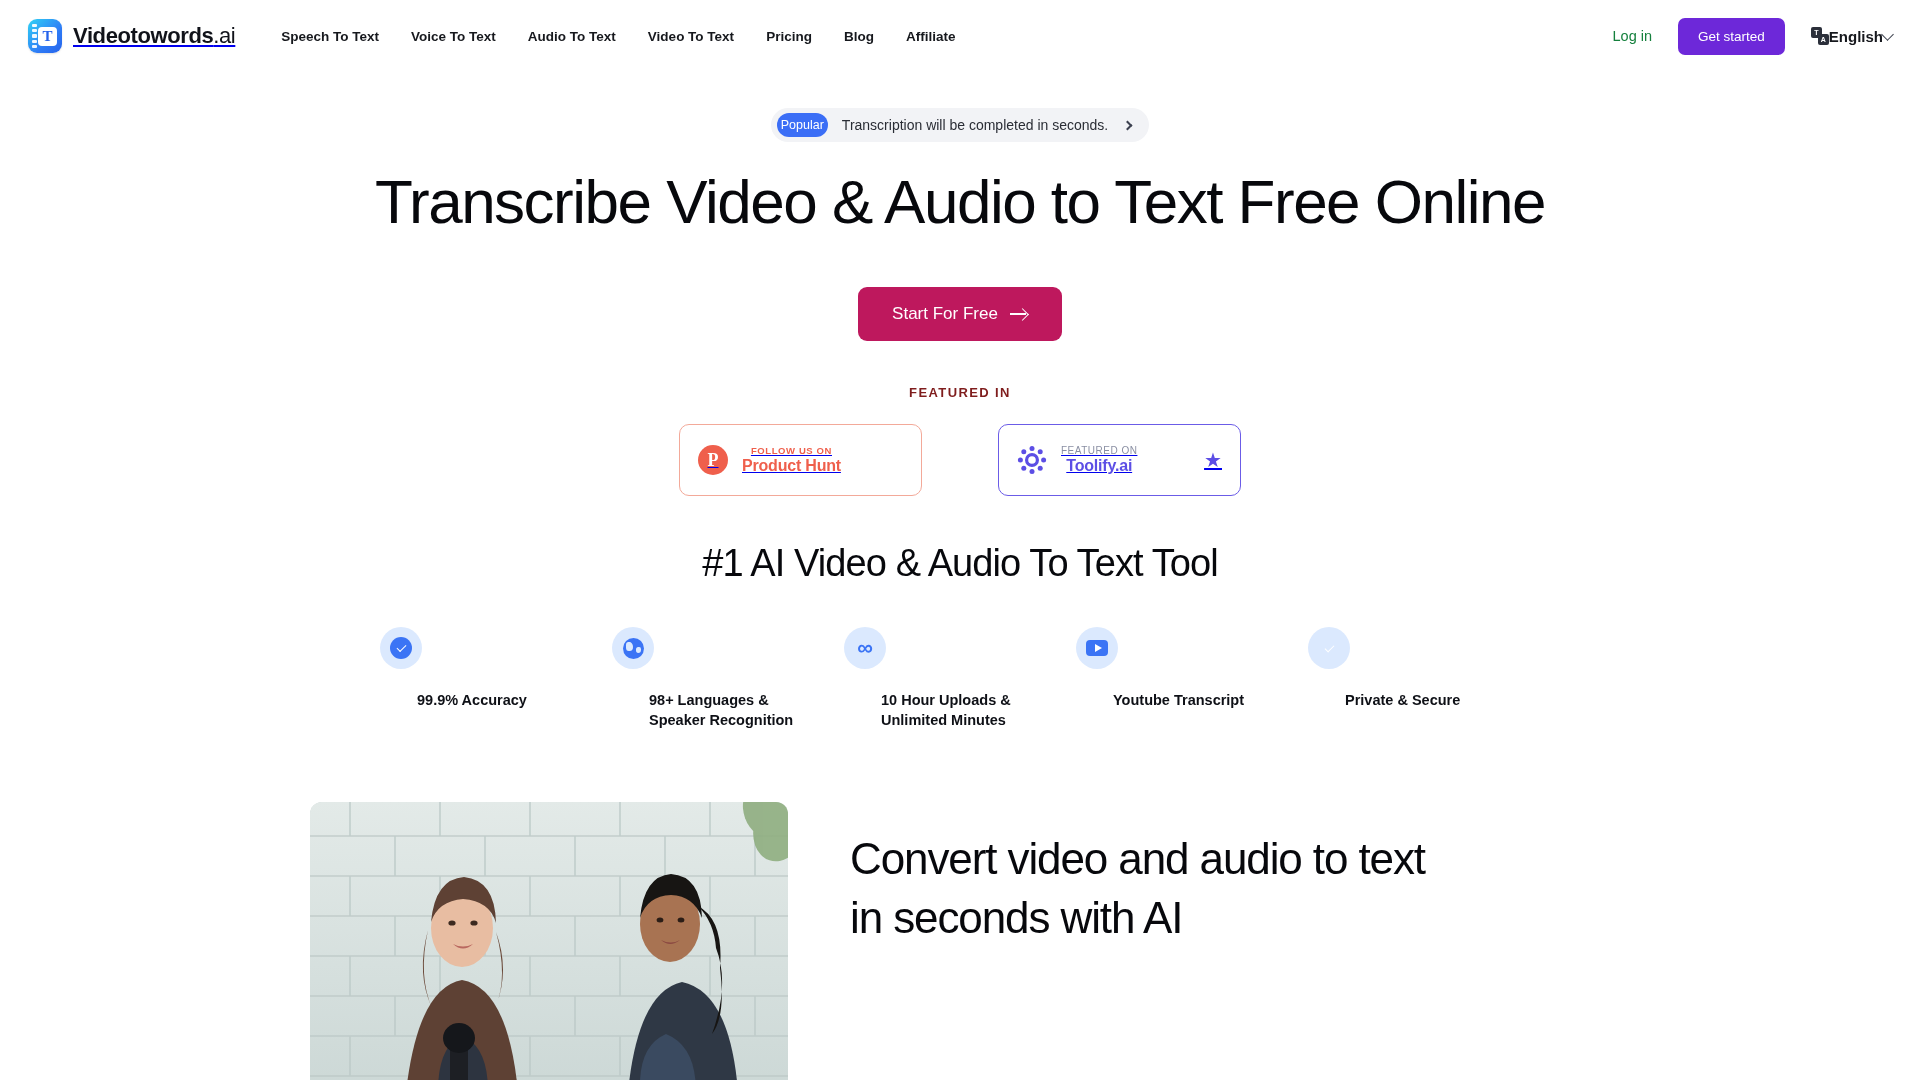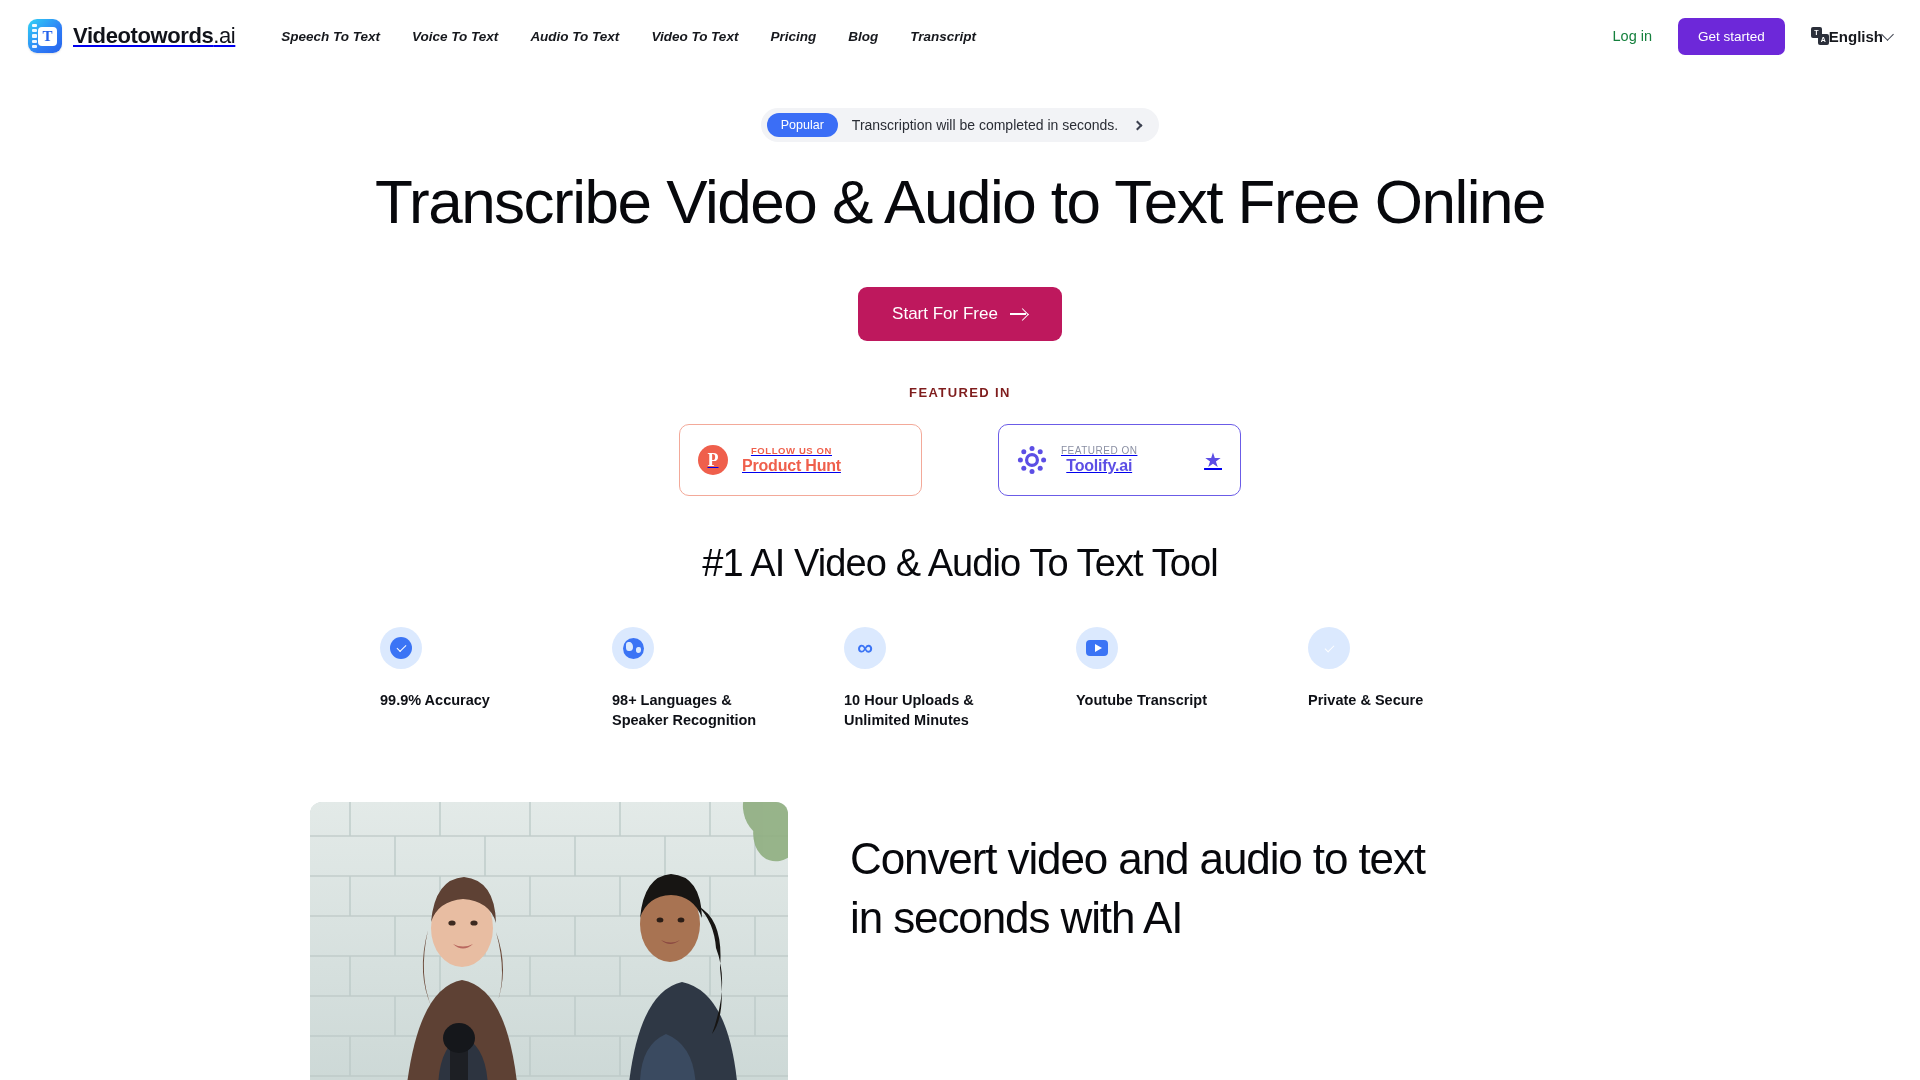--- a/index.html
+++ b/index.html
@@ -41,21 +41,21 @@
   }
   .brand-name {
     font-size: 22px; font-weight: 700; letter-spacing: -.4px;
     color: #11131a; white-space: nowrap;
   }
   .brand-name .tld { color: #11131a; font-weight: 500; }
 
   .nav { display: flex; align-items: center; gap: 32px; }
   .nav a {
     font-size: 13.5px; font-weight: 700; color: #16181d;
-    text-decoration: none; white-space: nowrap; font-style: italic;
+    text-decoration: none; white-space: nowrap;
   }
 
   .header-right { margin-left: auto; display: flex; align-items: center; gap: 26px; }
   .login { font-size: 14.5px; color: #15803d; text-decoration: none; white-space: nowrap; }
   .get-started {
     background: #6d28d9; color: #fff; border: none;
     font-size: 13.5px; font-family: inherit;
     padding: 11px 20px; border-radius: 7px; cursor: pointer; white-space: nowrap;
   }
   .lang { display: flex; align-items: center; gap: 0; cursor: pointer; }
@@ -79,21 +79,21 @@
   
   .hero { text-align: center; padding-top: 36px; }
 
   .pill {
     display: inline-flex; align-items: center; gap: 14px;
     background: #f2f3f6; border-radius: 999px;
     padding: 5px 18px 5px 6px; cursor: pointer;
   }
   .pill-badge {
     background: #3b6ef6; color: #fff; font-size: 12.5px;
-    padding: 5px 14px; border-radius: 999px; white-space: nowrap;
+    padding: 5px 4px; border-radius: 999px; white-space: nowrap;
   }
   .pill-text { font-size: 14px; color: #2a2d35; white-space: nowrap; }
   .chev-r {
     width: 7px; height: 7px; border-right: 2px solid #3c4150; border-top: 2px solid #3c4150;
     transform: rotate(45deg); margin-left: 2px;
   }
 
   .h1 {
     font-size: 62px; font-weight: 400; line-height: 1.15;
     letter-spacing: -1.5px; color: #07080c;
@@ -149,21 +149,21 @@
     display: flex; justify-content: center; gap: 0;
     margin: 42px auto 0; width: 1160px;
   }
   .feature { width: 232px; padding-right: 26px; }
   .f-circle {
     width: 42px; height: 42px; border-radius: 50%; background: #dbe9fe;
     display: flex; align-items: center; justify-content: center;
   }
   .f-label {
     margin-top: 21px; font-size: 14.5px; font-weight: 700;
-    color: #0e1016; line-height: 1.38; max-width: 180px;
+    color: #0e1016; line-height: 1.38; max-width: 180px; margin-left: 37px;
   }
 
   .ic-check {
     width: 22px; height: 22px; border-radius: 50%; background: #3b74f5;
     display: flex; align-items: center; justify-content: center;
   }
   .ic-check::after {
     content:""; width: 8px; height: 4px; border-left: 1.9px solid #fff; border-bottom: 1.9px solid #fff;
     transform: rotate(-45deg) translate(1px,-1px);
   }
@@ -227,21 +227,21 @@
     <span class="brand-name"><span>Videotowords</span><span class="tld">.ai</span></span>
   </a>
 
   <nav class="nav">
     <a href="#">Speech To Text</a>
     <a href="#">Voice To Text</a>
     <a href="#">Audio To Text</a>
     <a href="#">Video To Text</a>
     <a href="#">Pricing</a>
     <a href="#">Blog</a>
-    <a href="#">Transcript</a>
+    <a href="#">Affiliate</a>
   </nav>
 
   <div class="header-right">
     <a class="login" href="#">Log in</a>
     <button class="get-started">Get started</button>
     <div class="lang">
       <span class="translate-ico">
         <span class="sq1">T</span>
         <span class="sq2">A</span>
       </span>

